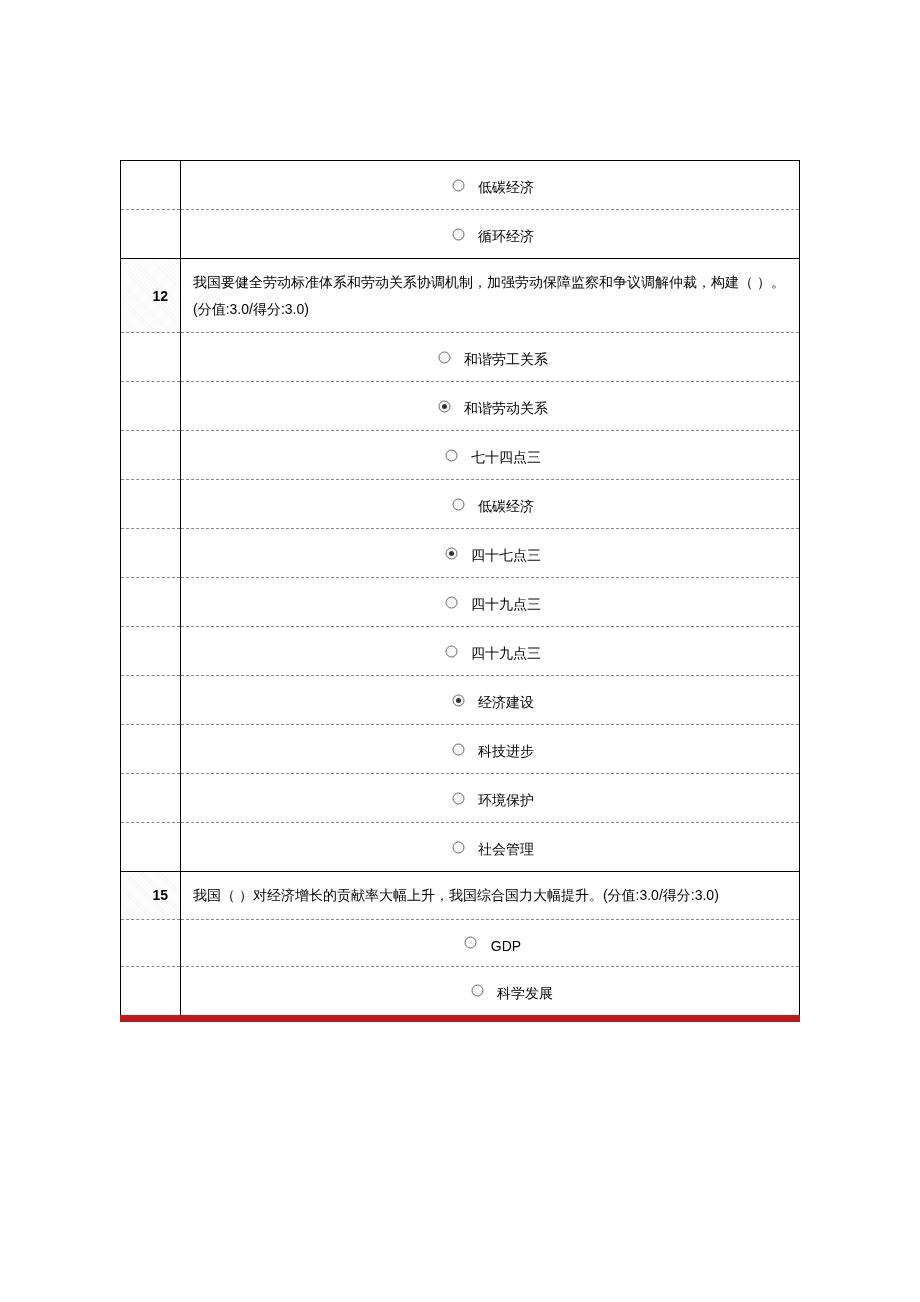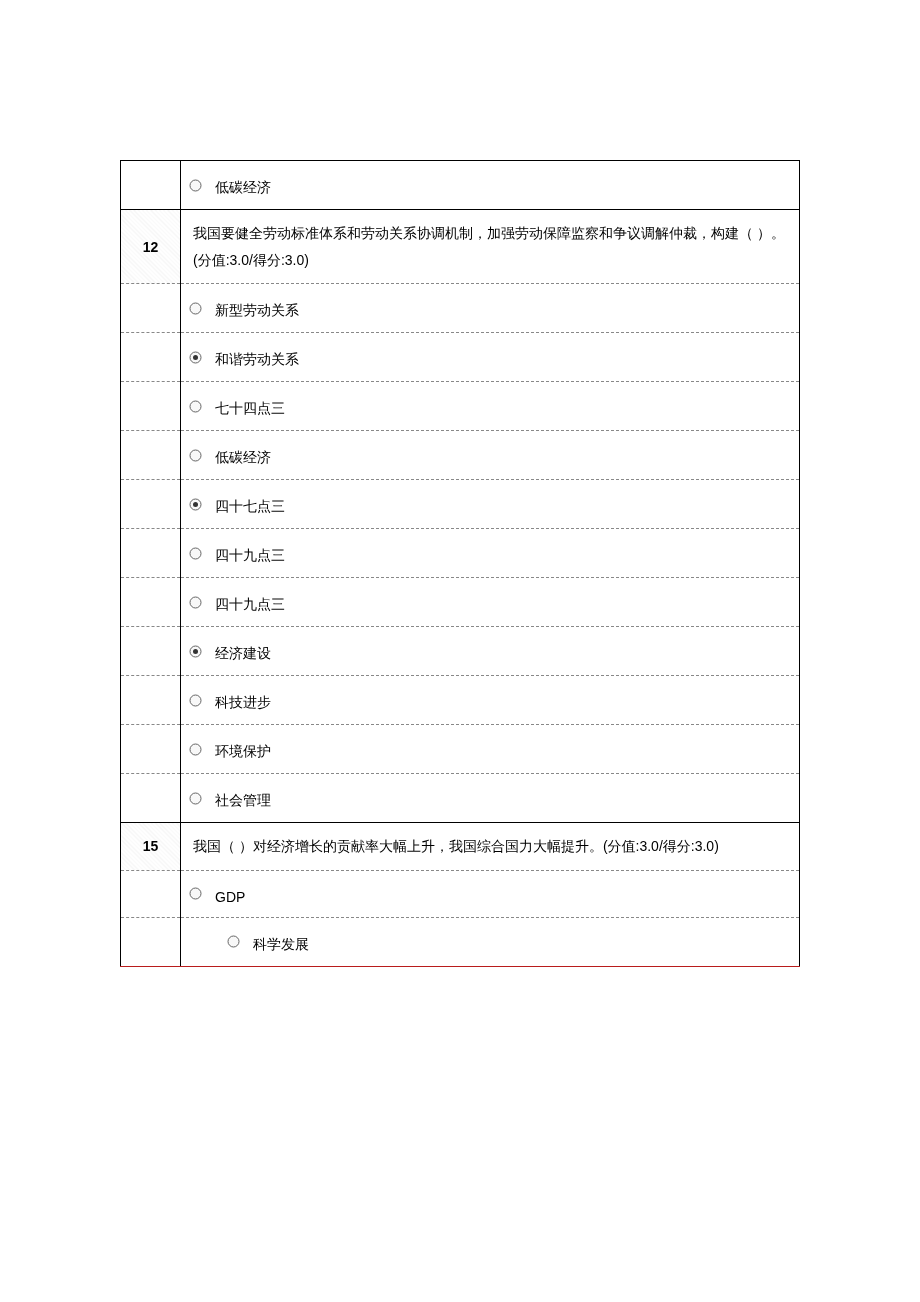--- a/index.html
+++ b/index.html
@@ -21,59 +21,60 @@
     }
     td {
       border: 1px dashed #888;
       border-left: 1px solid #000;
       border-right: 1px solid #000;
       padding: 10px 12px;
       vertical-align: middle;
     }
     td.num-cell {
       width: 60px;
-      text-align: center;
+      text-align: right;
       font-weight: bold;
       background-image: repeating-linear-gradient(45deg, #f5f5f5 0px, #f5f5f5 1px, #fff 1px, #fff 3px);
       font-family: Arial, sans-serif;
       border-top: 1px solid #000;
       border-bottom: 1px dashed #888;
     }
     td.question-cell {
       border-top: 1px solid #000;
       border-bottom: 1px dashed #888;
       line-height: 1.9;
     }
     td.option-cell {
       padding: 0;
     }
     .option-row {
       display: flex;
       align-items: center;
       padding: 12px 2px;
+      justify-content: center;
     }
     .radio-icon {
       width: 24px;
       flex-shrink: 0;
       display: flex;
       align-items: center;
       justify-content: center;
     }
     .radio-icon svg {
       display: block;
     }
     .option-text {
       padding-left: 8px;
       padding-top: 6px;
     }
     .bold {
       font-weight: normal;
     }
     tbody tr:last-child td {
-      border-bottom: 1px solid #b91c1c;
+      border-bottom: 7px solid #b91c1c;
       padding-left: 38px;
     }
     .top-solid {
       border-top: 1px solid #000;
     }
   </style>
 </head>
 <body>
 
 <table>
@@ -85,33 +86,46 @@
             <div class="radio-icon">
               <svg width="13" height="13" viewBox="0 0 13 13">
                 <circle cx="6.5" cy="6.5" r="5.5" fill="#f8f8f8" stroke="#666" stroke-width="1"></circle>
               </svg>
             </div>
             <div class="option-text">低碳经济</div>
           </div>
         </td>
       </tr>
       <tr>
+        <td class="num-cell" style="background: none rgb(255, 255, 255); border-top: 1px dashed rgb(136, 136, 136);"></td>
+        <td class="option-cell">
+          <div class="option-row">
+            <div class="radio-icon">
+              <svg width="13" height="13" viewBox="0 0 13 13">
+                <circle cx="6.5" cy="6.5" r="5.5" fill="#f8f8f8" stroke="#666" stroke-width="1"></circle>
+              </svg>
+            </div>
+            <div class="option-text">循环经济</div>
+          </div>
+        </td>
+      </tr>
+      <tr>
         <td class="num-cell">12</td>
         <td class="question-cell">我国要健全劳动标准体系和劳动关系协调机制，加强劳动保障监察和争议调解仲裁，构建（ ）。(分值:3.0/得分:3.0)</td>
       </tr>
       <tr>
         <td class="num-cell" style="background: none rgb(255, 255, 255); border-top: 1px dashed rgb(136, 136, 136);"></td>
         <td class="option-cell">
           <div class="option-row">
             <div class="radio-icon">
               <svg width="13" height="13" viewBox="0 0 13 13">
                 <circle cx="6.5" cy="6.5" r="5.5" fill="#f8f8f8" stroke="#666" stroke-width="1"></circle>
               </svg>
             </div>
-            <div class="option-text">新型劳动关系</div>
+            <div class="option-text">和谐劳工关系</div>
           </div>
         </td>
       </tr>
       <tr>
         <td class="num-cell" style="background: none rgb(255, 255, 255); border-top: 1px dashed rgb(136, 136, 136);"></td>
         <td class="option-cell">
           <div class="option-row">
             <div class="radio-icon">
               <svg width="13" height="13" viewBox="0 0 13 13">
                 <circle cx="6.5" cy="6.5" r="5.5" fill="#f8f8f8" stroke="#666" stroke-width="1"></circle>

